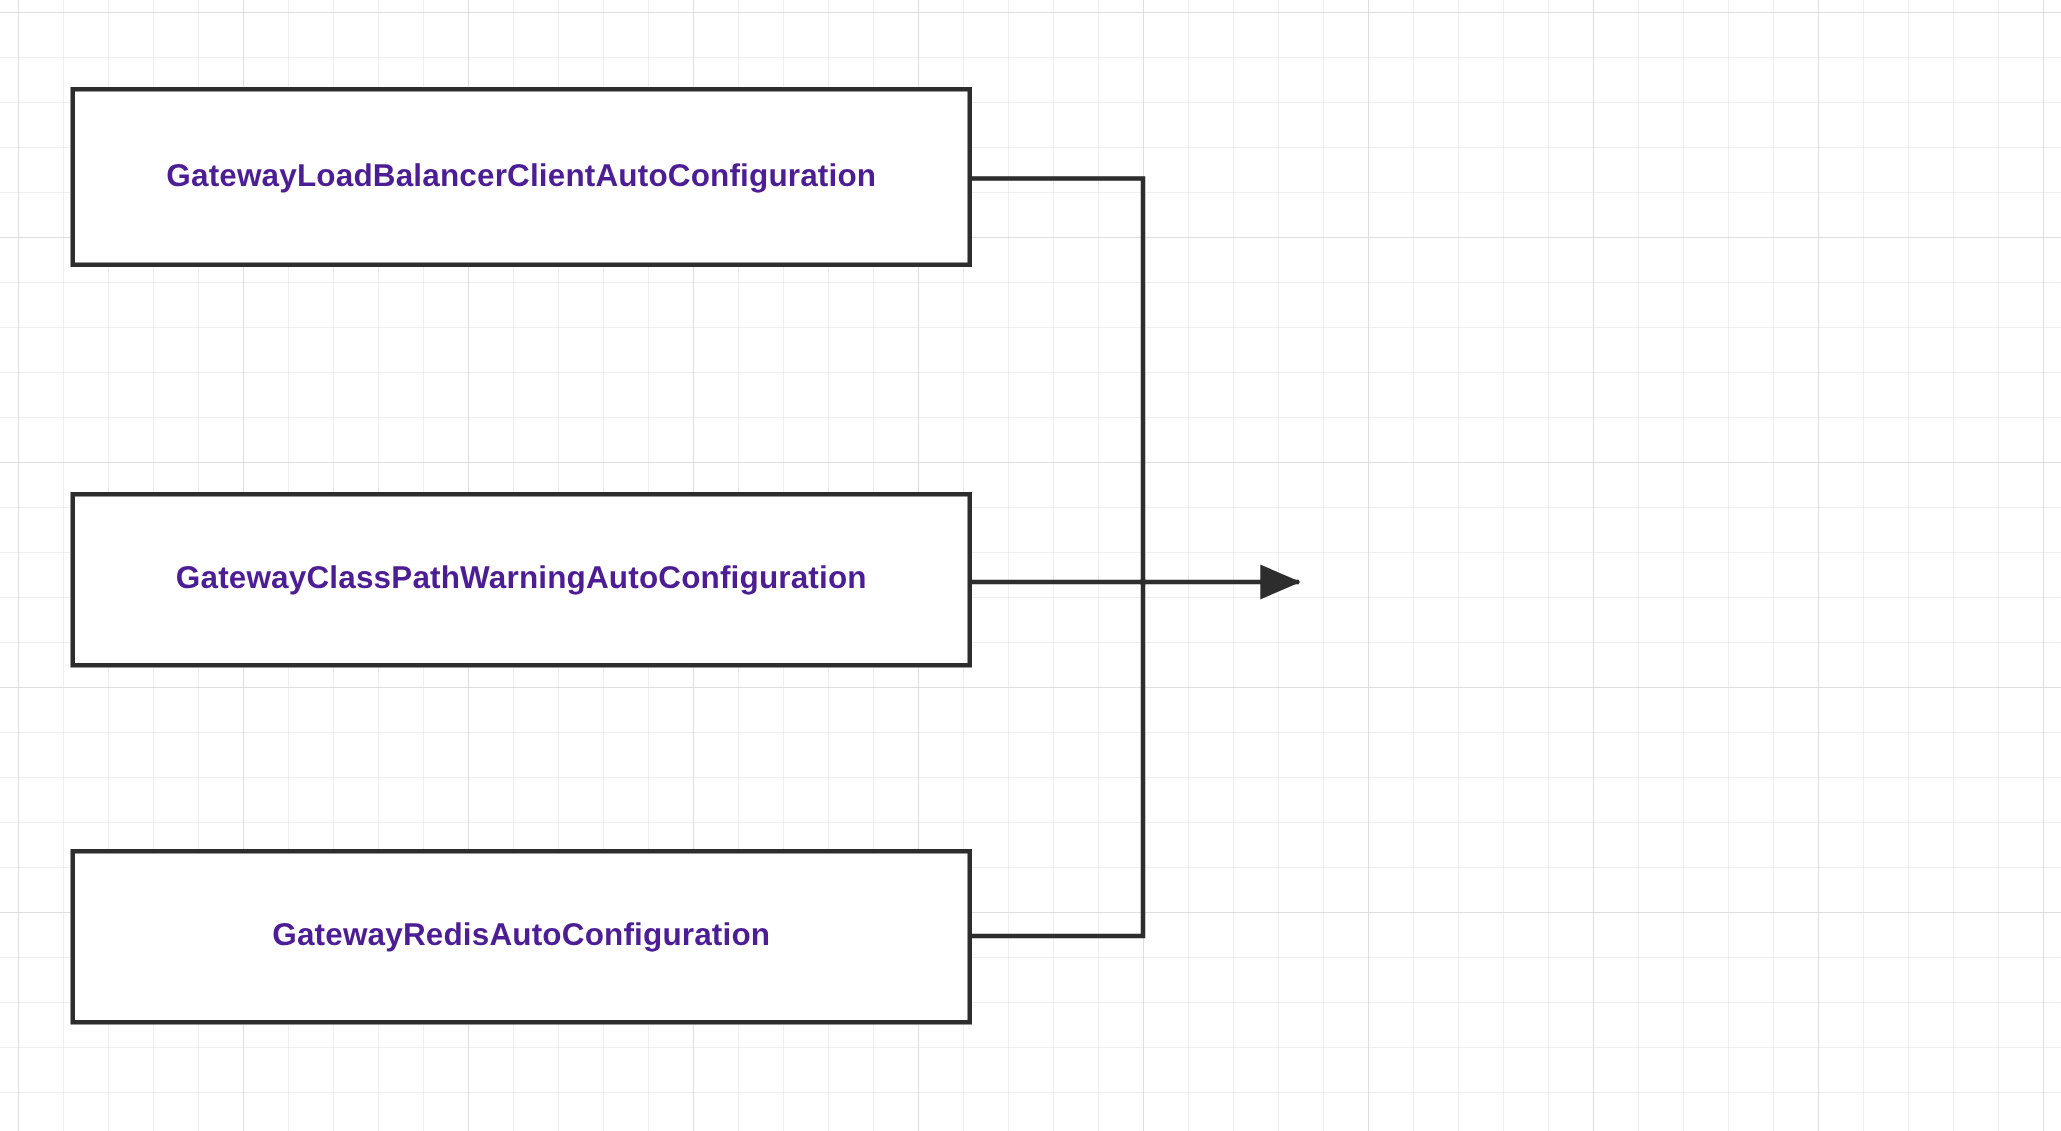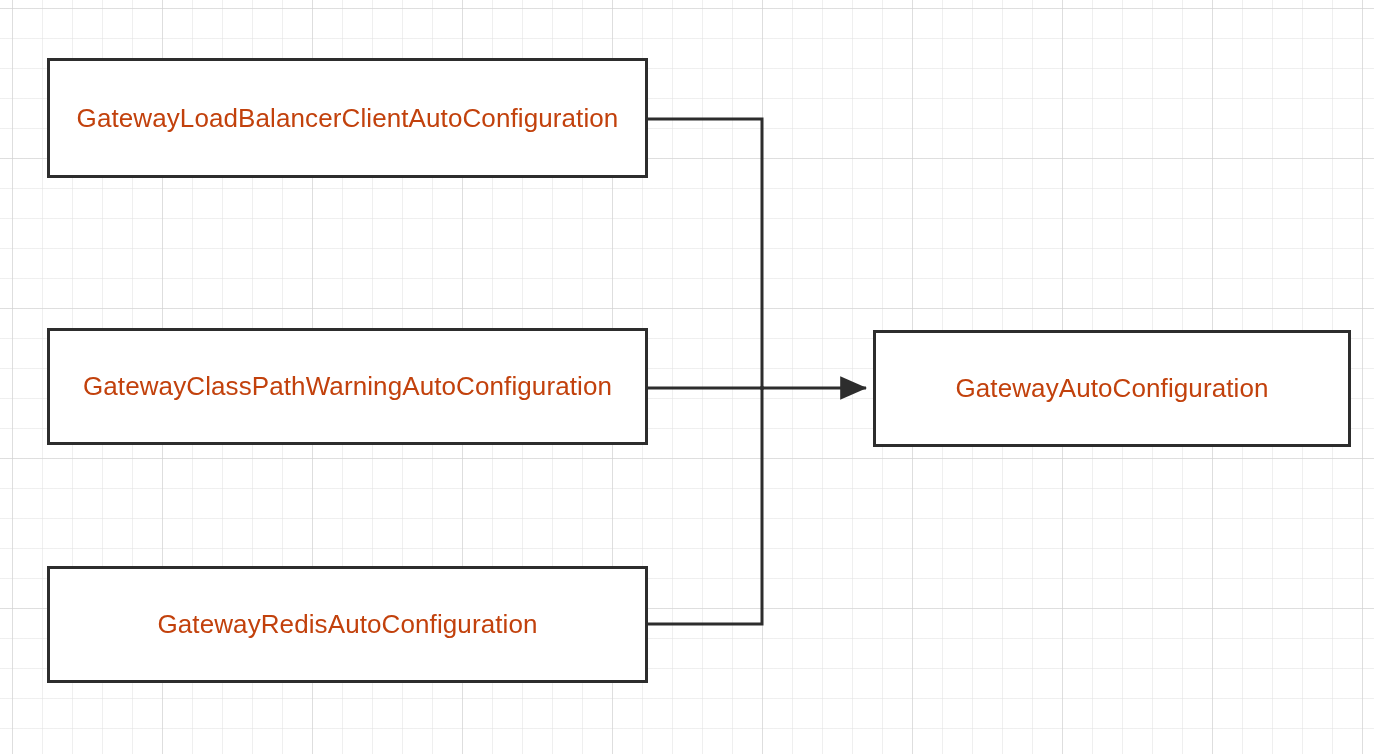--- a/index.html
+++ b/index.html
@@ -42,26 +42,26 @@
     position: absolute;
     box-sizing: border-box;
     background: #ffffff;
     border: 3px solid #2d2d2d;
     display: flex;
     align-items: center;
     justify-content: center;
     text-align: center;
   }
   .node-label {
-    font-size: 26px;
+    font-size: 21px;
     line-height: 1.25;
-    color: #c2410c;
+    color: #4c1d95;
     letter-spacing: 0.1px;
     white-space: nowrap;
-    font-weight: 400;
+    font-weight: 700;
   }
 </style>
 </head>
 <body>
 
 <div id="canvas">
 
   <svg id="edges" viewBox="0 0 1374 754" width="1374" height="754" xmlns="http://www.w3.org/2000/svg">
     <defs>
       <marker id="arrow-filled" markerWidth="9" markerHeight="9" refX="8.6" refY="4.5" orient="auto" markerUnits="strokeWidth">
@@ -81,17 +81,14 @@
   </div>
 
   <div class="node" style="left:47px; top:328px; width:601px; height:117px;">
     <span class="node-label">GatewayClassPathWarningAutoConfiguration</span>
   </div>
 
   <div class="node" style="left:47px; top:566px; width:601px; height:117px;">
     <span class="node-label">GatewayRedisAutoConfiguration</span>
   </div>
 
-  <div class="node" style="left:873px; top:330px; width:478px; height:117px;">
-    <span class="node-label">GatewayAutoConfiguration</span>
-  </div>
 
 </div>
 
 </body></html>

